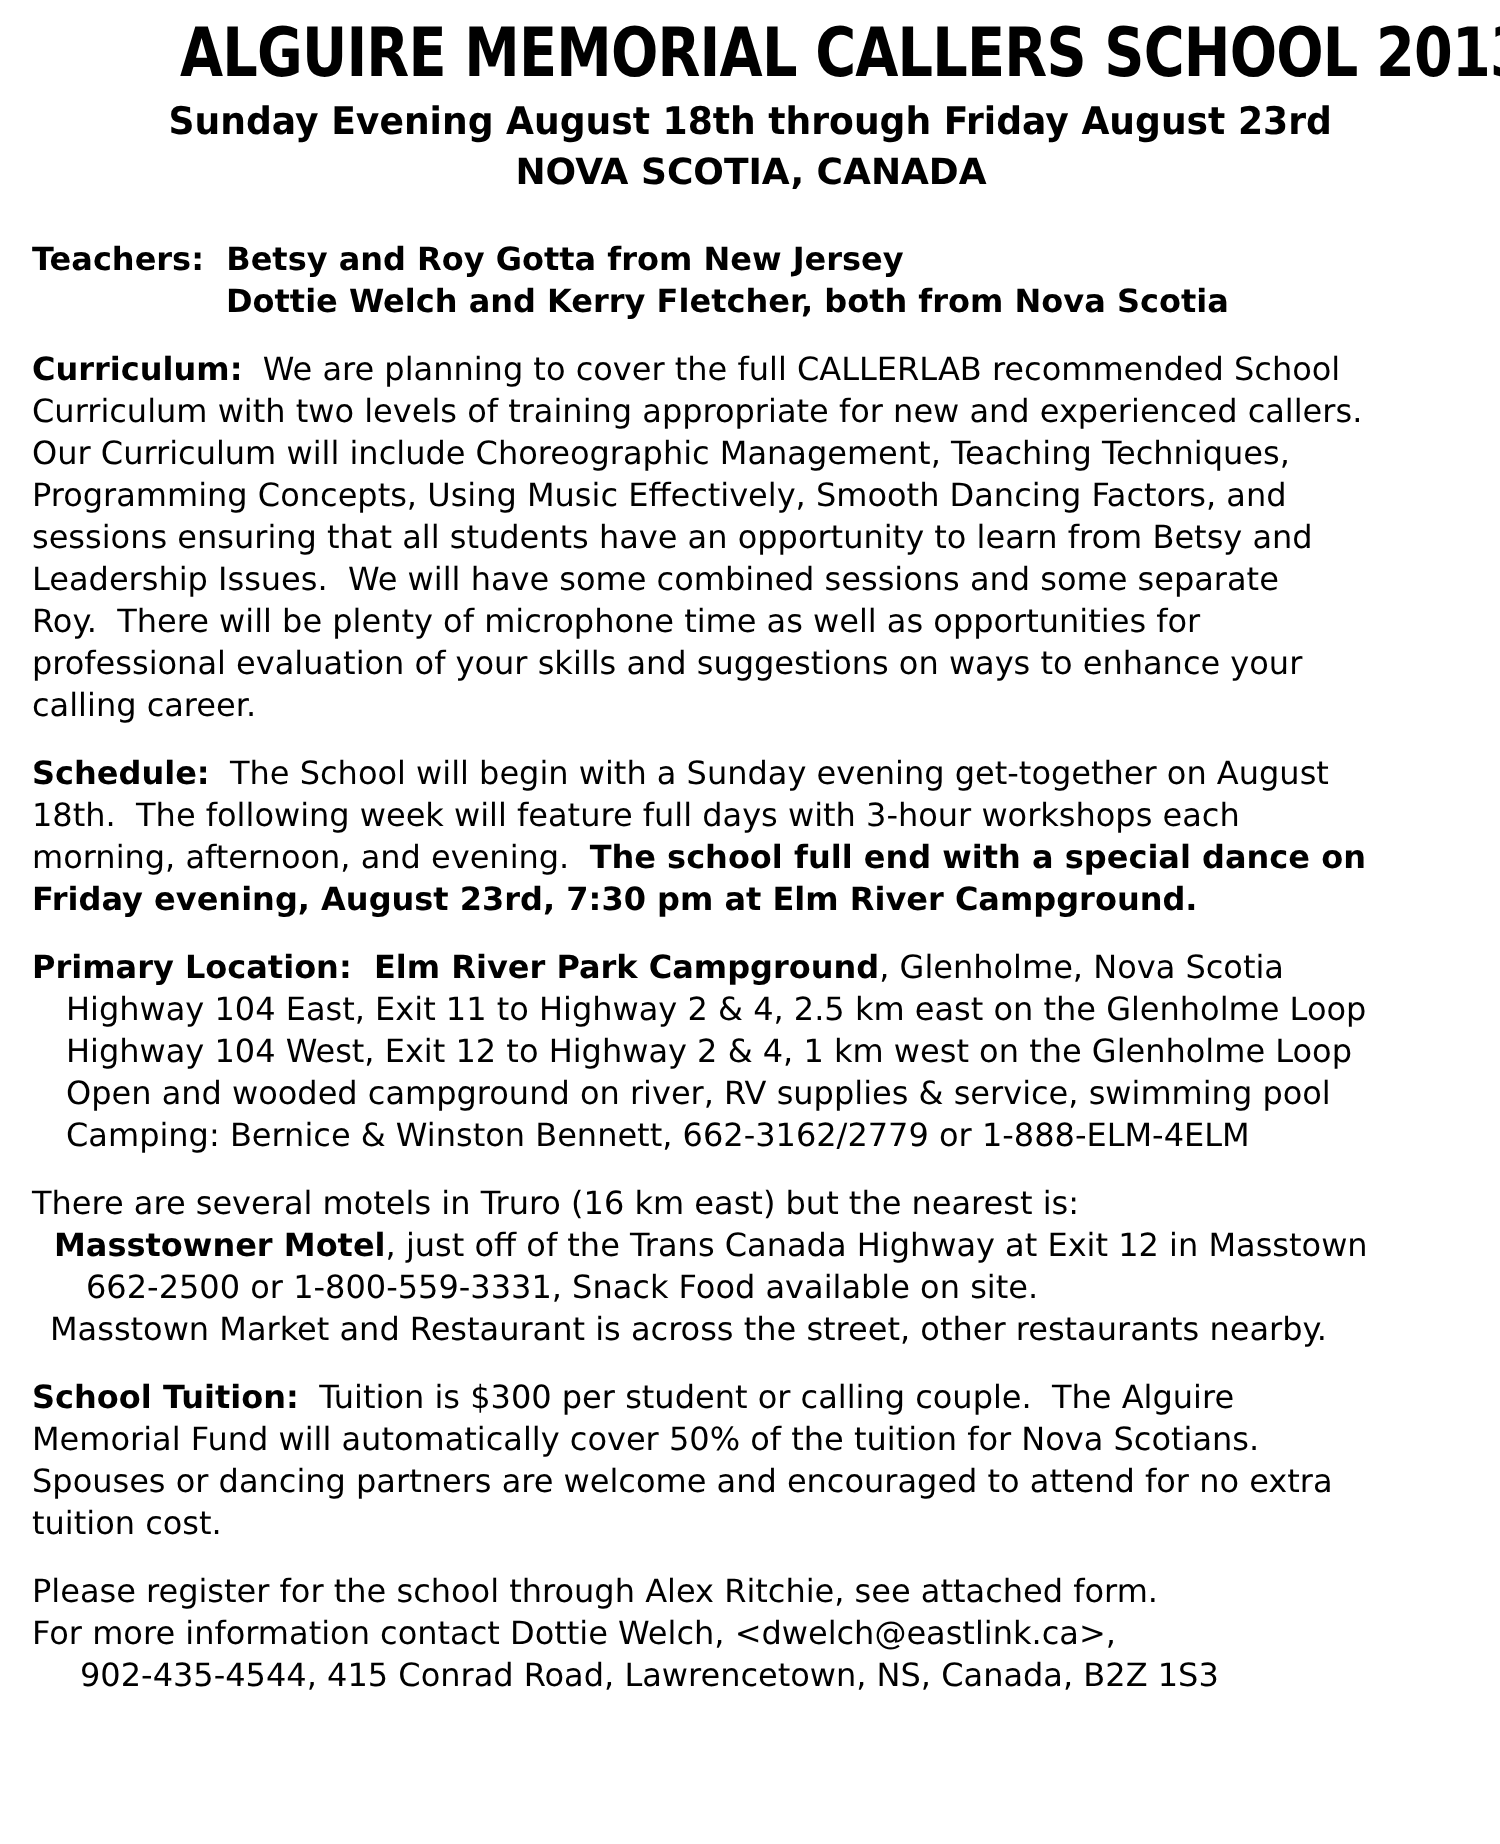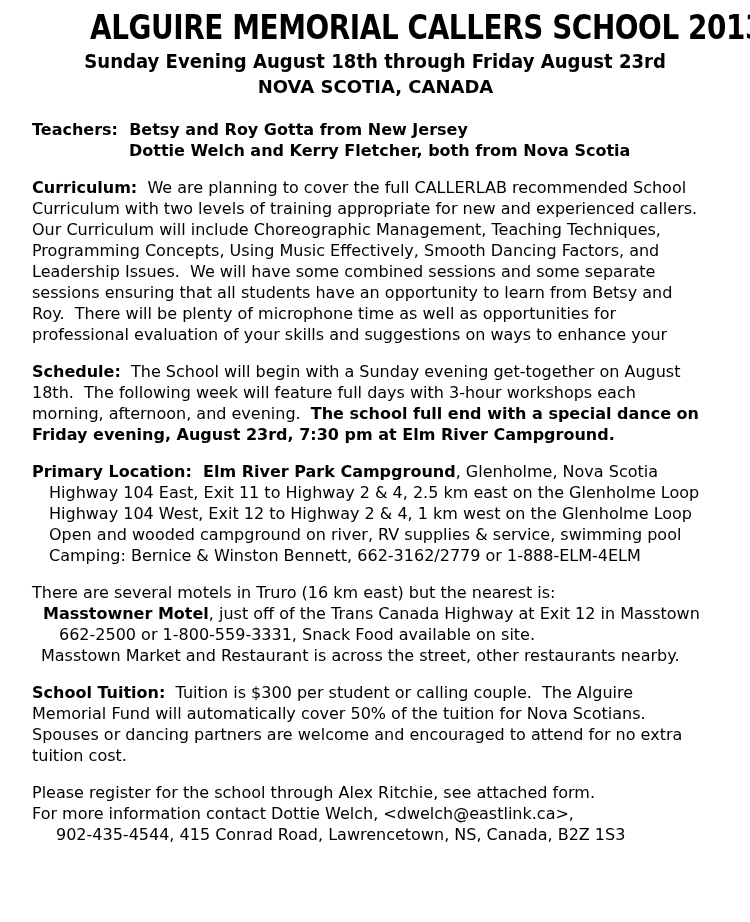--- a/index.html
+++ b/index.html
@@ -34,21 +34,21 @@
     transform-origin: center;
   }
   .region-line { height: 26px; line-height: 26px; }
   .region-line .txt {
     display: inline-block;
     font-weight: bold;
     font-size: 18px;
   }
 
   
-  section { margin: 16px; }
+  section { margin: 0; }
   .sec-teachers { margin-top: 19px; }
   .sec { margin-top: 13px; }
   .line { white-space: pre; }
   .b { font-weight: bold; }
   .ind-teach  { padding-left: 97px; }
   .ind-detail { padding-left: 17px; }
   .ind-motel  { padding-left: 11px; }
   .ind-phone  { padding-left: 27px; }
   .ind-market { padding-left: 9px;  }
   .ind-addr   { padding-left: 24px; }
@@ -73,24 +73,25 @@
   <section class="sec-teachers">
     <div class="line b"><span>Teachers:</span><span>  Betsy and Roy Gotta from New Jersey</span></div>
     <div class="line b ind-teach"><span>Dottie Welch and Kerry Fletcher, both from Nova Scotia</span></div>
   </section>
 
   <section class="sec">
     <div class="line"><span class="b">Curriculum:</span><span>  We are planning to cover the full CALLERLAB recommended School</span></div>
     <div class="line"><span>Curriculum with two levels of training appropriate for new and experienced callers.</span></div>
     <div class="line"><span>Our Curriculum will include Choreographic Management, Teaching Techniques,</span></div>
     <div class="line"><span>Programming Concepts, Using Music Effectively, Smooth Dancing Factors, and</span></div>
+    <div class="line"><span>sessions ensuring that all students have an opportunity to learn from Betsy and</span></div>
     <div class="line"><span>Leadership Issues.  We will have some combined sessions and some separate</span></div>
-    <div class="line"><span>sessions ensuring that all students have an opportunity to learn from Betsy and</span></div>
     <div class="line"><span>Roy.  There will be plenty of microphone time as well as opportunities for</span></div>
     <div class="line"><span>professional evaluation of your skills and suggestions on ways to enhance your</span></div>
+    <div class="line"><span>calling career.</span></div>
   </section>
 
   <section class="sec">
     <div class="line"><span class="b">Schedule:</span><span>  The School will begin with a Sunday evening get-together on August</span></div>
     <div class="line"><span>18th.  The following week will feature full days with 3-hour workshops each</span></div>
     <div class="line"><span>morning, afternoon, and evening.  </span><span class="b">The school full end with a special dance on</span></div>
     <div class="line b"><span>Friday evening, August 23rd, 7:30 pm at Elm River Campground.</span></div>
   </section>
 
   <section class="sec">

